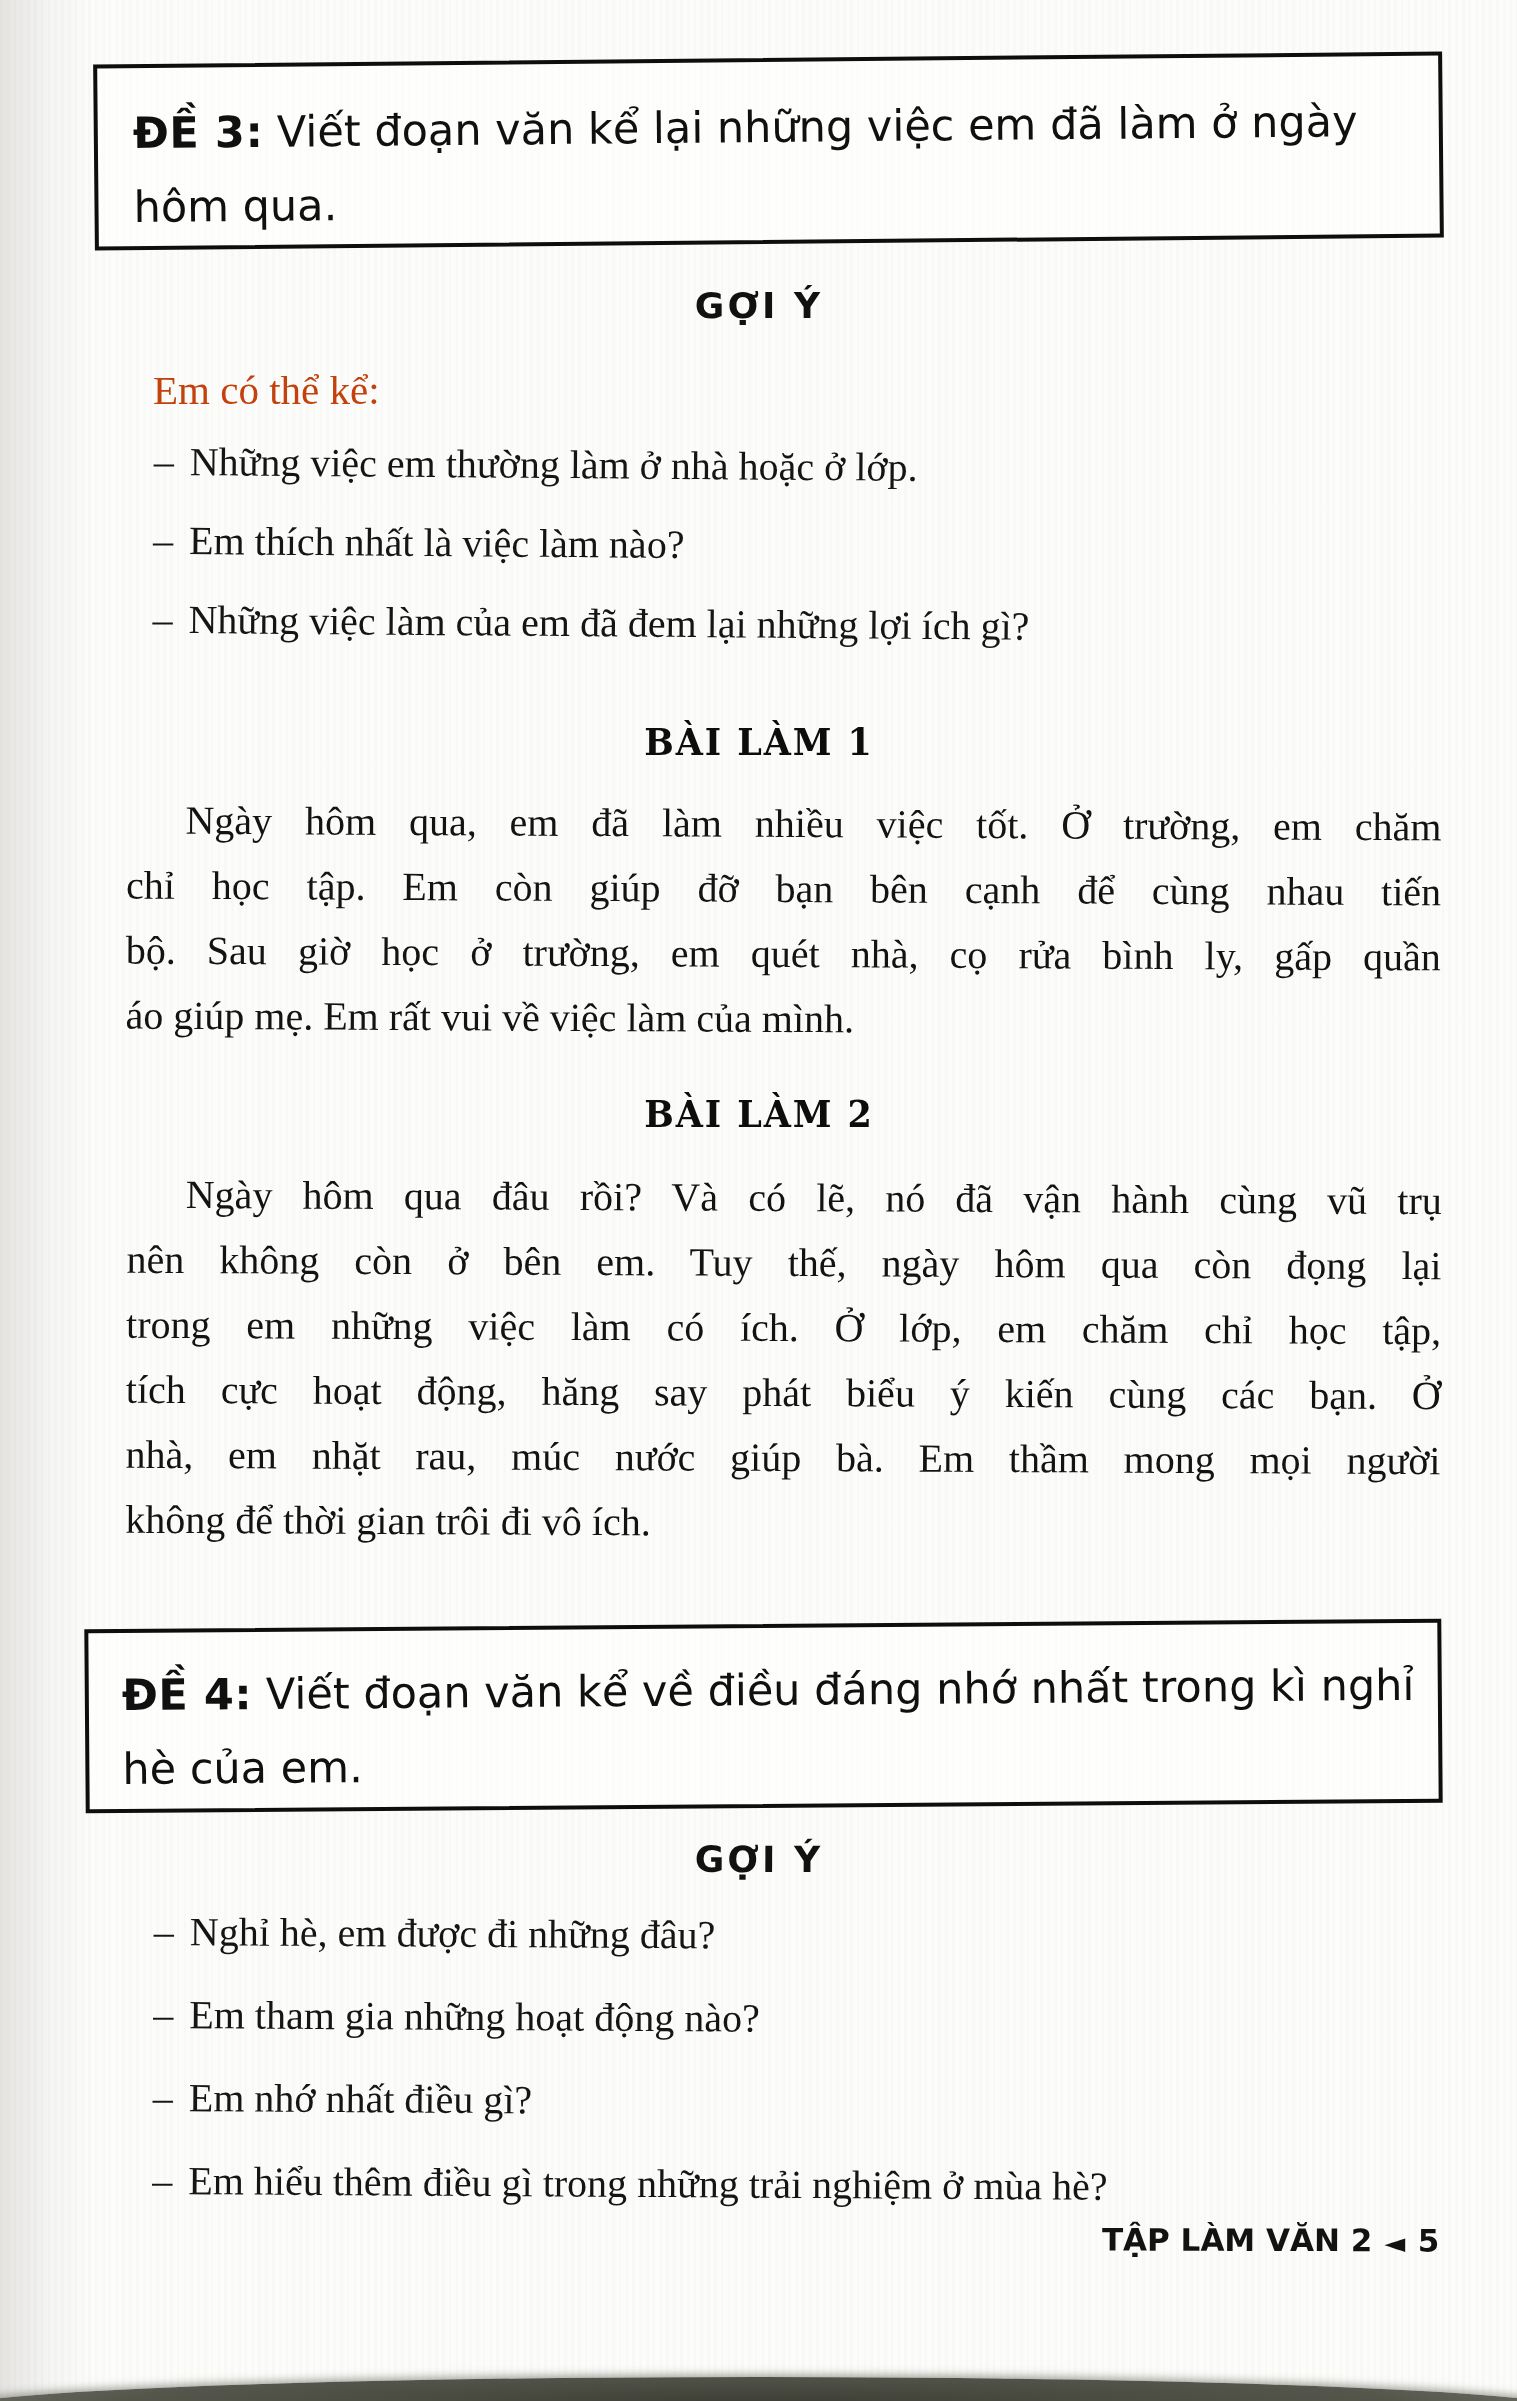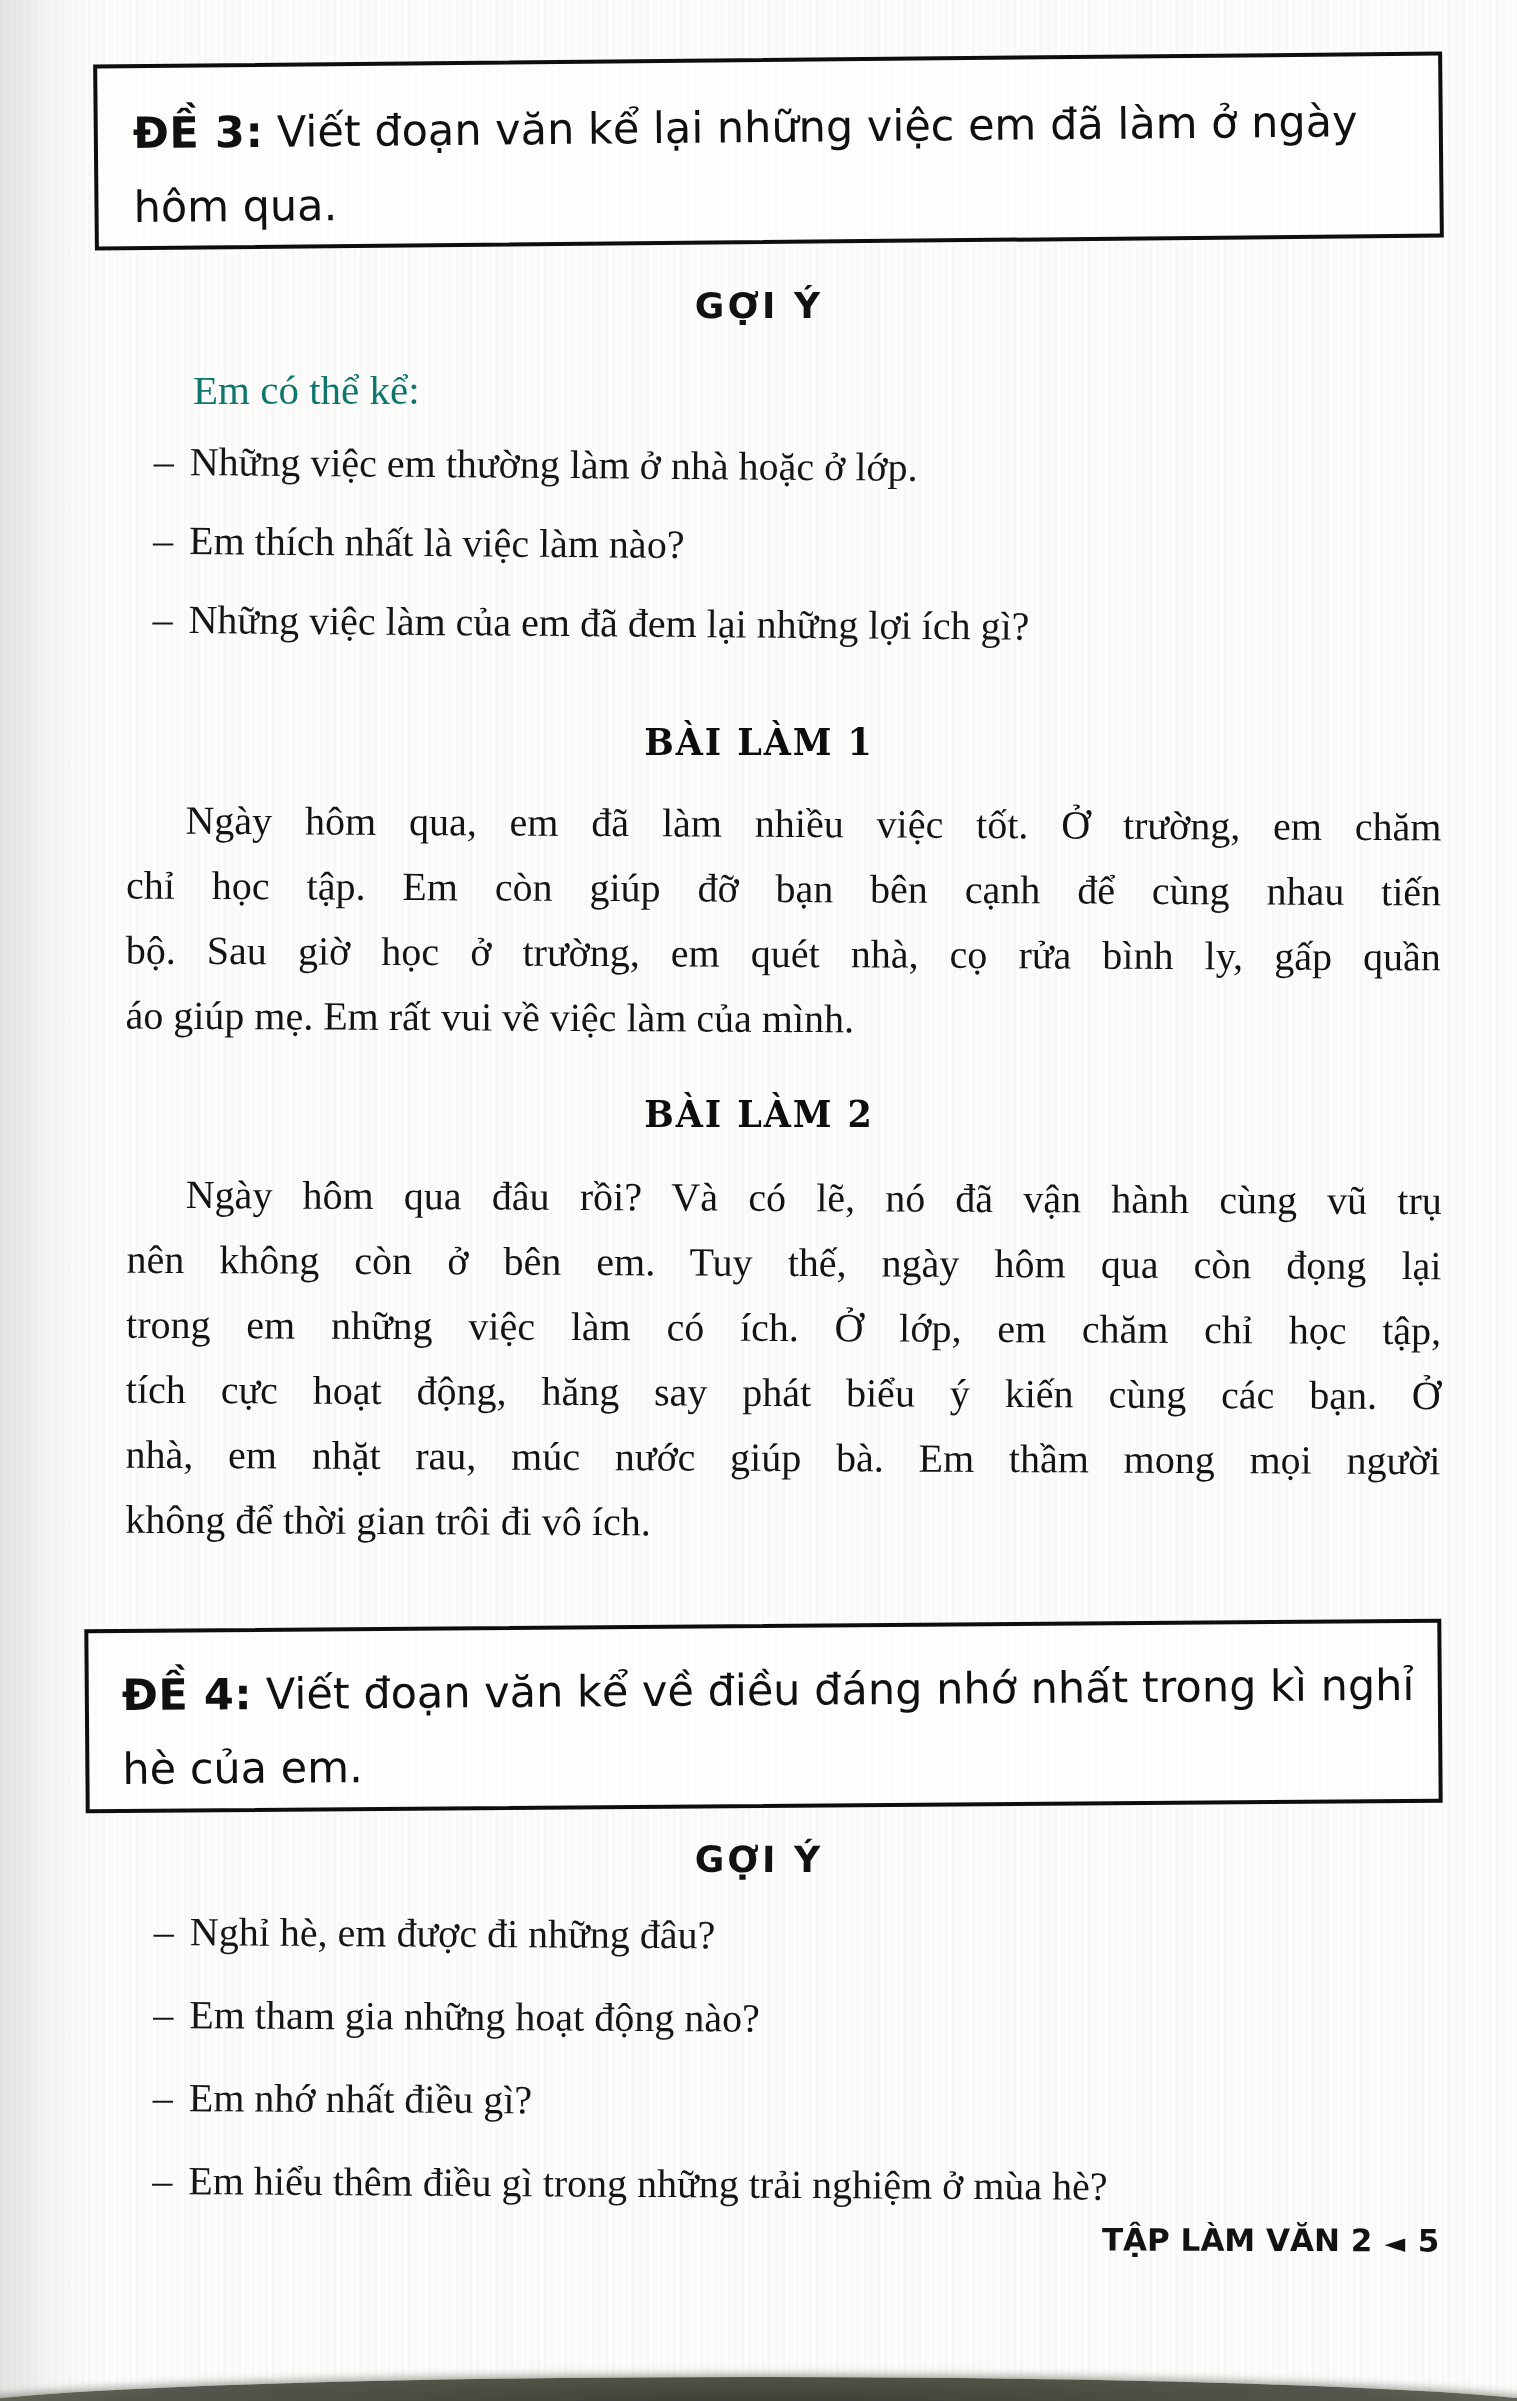--- a/index.html
+++ b/index.html
@@ -61,21 +61,21 @@
     font-family:"DejaVu Serif", serif;
     font-weight:bold;font-size:35px;letter-spacing:1.9px;
     transform:scaleY(1.08);
     color:#0d0d0d;
   }
   #bai-lam-1-title{top:721px;}
   #bai-lam-2-title{top:1093px;}
 
   .intro{
     position:absolute;left:153px;top:363px;
-    font-size:41px;line-height:54px;color:#0f766e;margin-left:40px;
+    font-size:41px;line-height:54px;color:#c2410c;
   }
 
   
   .hints{position:absolute;left:153px;width:1314px;font-size:40px;}
   #hints-1{top:441px;transform:rotate(0.45deg);}
   #hints-2{top:1910px;transform:rotate(0.35deg);}
   .hint-row{display:flex;align-items:flex-start;line-height:52px;}
   #hints-1 .hint-row{margin-bottom:27px;}
   #hints-2 .hint-row{margin-bottom:31px;}
   .dash{width:36px;flex:0 0 36px;}

